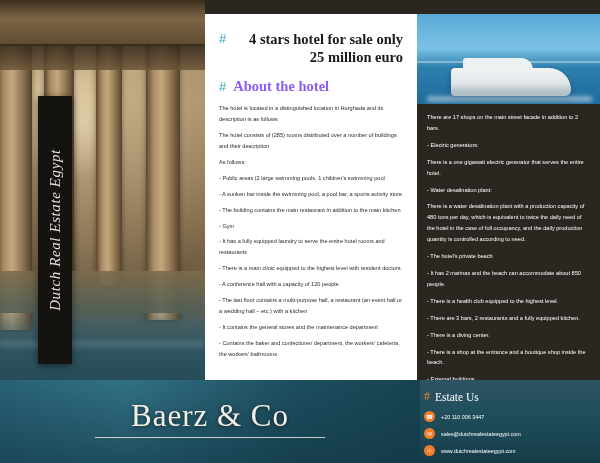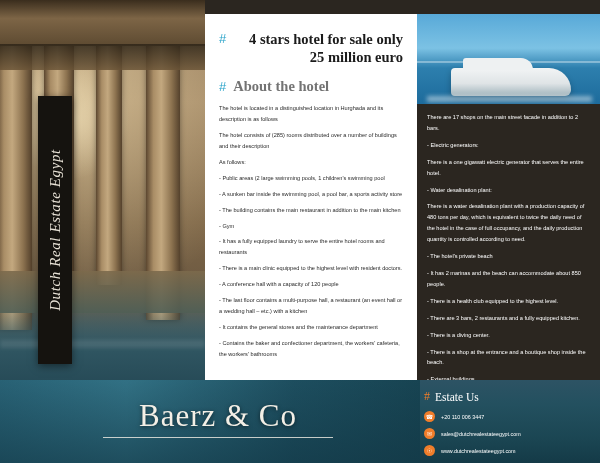--- a/index.html
+++ b/index.html
@@ -136,21 +136,21 @@
   .subhead-row {
     display: flex;
     align-items: center;
     gap: 7px;
     margin: 0 0 8px 0;
   }
   .subhead {
     font-family: "Liberation Serif", serif;
     font-weight: bold;
     font-size: 14.5px;
-    color: #737373;
+    color: #8b5cf6;
   }
   .body-text {
     font-size: 5.6px;
     line-height: 1.95;
     color: #2a2a2a;
     text-align: left;
   }
   .body-text p { margin: 0 0 5px 0; }
 
   
@@ -208,21 +208,20 @@
       linear-gradient(180deg, rgba(31,83,99,0.15) 0%, rgba(18,56,70,0.65) 100%),
       linear-gradient(90deg,#2a6478 0%, #35768a 30%, #1d4d5e 70%, #16414f 100%);
   }
   .brand {
     position: absolute;
     left: 0; bottom: 0; width: 420px; height: 83px;
     display: flex; flex-direction: column;
     align-items: center; justify-content: center;
     color: #f3efe6;
     text-shadow: 0 1px 4px rgba(0,0,0,.55);
-    padding-left: 8px;
   }
   .brand-name {
     font-family: "Liberation Serif", serif;
     font-size: 31px;
     line-height: 1;
     letter-spacing: 1px;
   }
   .brand-rule {
     width: 230px; height: 1px; background: rgba(243,239,230,.8);
     margin: 6px 0 5px 0;

